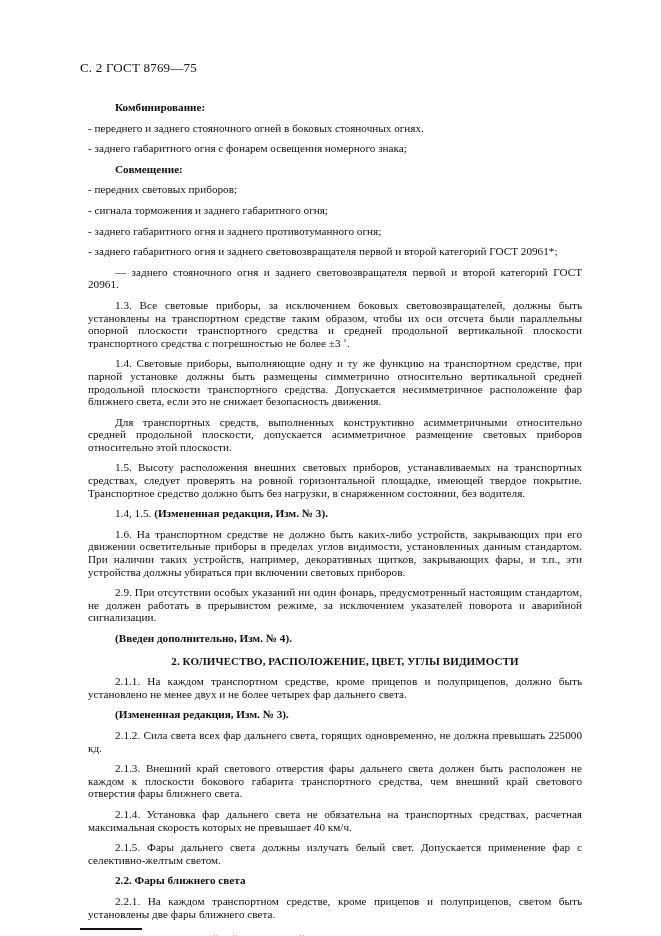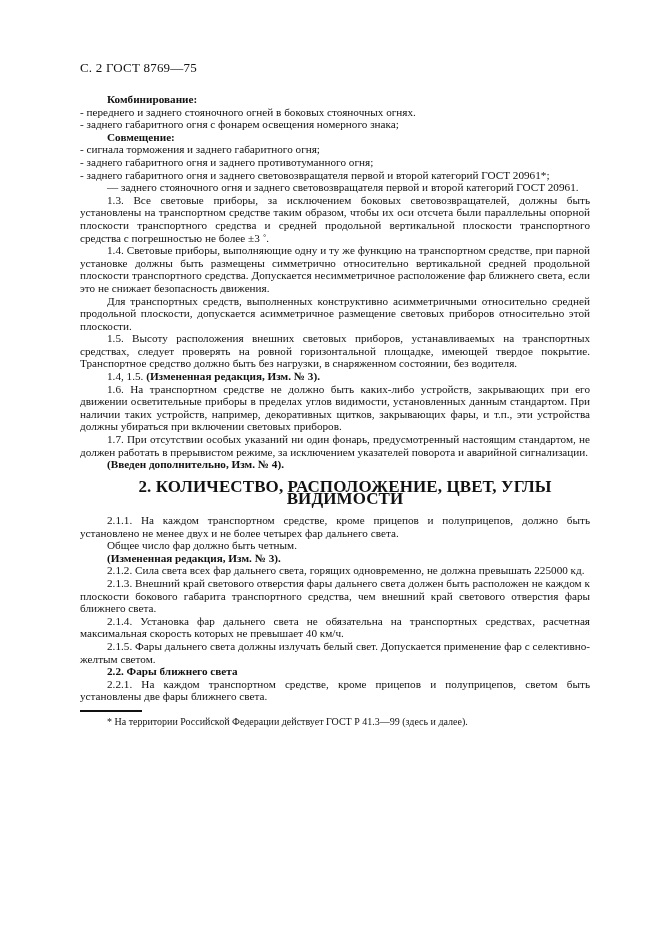--- a/index.html
+++ b/index.html
@@ -1,54 +1,54 @@
 <!DOCTYPE html>
 <html><head>
 <meta charset="utf-8">
 <style>
   html, body { margin: 0; padding: 0; background: #ffffff; }
   body { width: 661px; height: 936px; position: relative; overflow: hidden;
          font-family: "Liberation Serif", "DejaVu Serif", serif; color: #111; }
   .page-header { position: absolute; left: 80px; top: 60px; font-weight: normal; font-size: 13px; letter-spacing: 0.2px; }
   .content { position: absolute; left: 80px; top: 93px; width: 510px; font-size: 11.2px; line-height: 12.6px; }
-  .content p { margin: 0; text-align: justify; }
+  .content p { margin: 8px; text-align: justify; }
   .ind { text-indent: 27px; }
   .bold { font-weight: bold; }
   .ind-bold { padding-left: 27px; font-weight: bold; }
-  .section-title { text-align: center !important; font-weight: bold; font-size: 17px; margin: 10px 0 8px 0 !important; letter-spacing: 0.1px; padding-left: 20px; }
+  .section-title { text-align: center !important; font-weight: bold; font-size: 11px; margin: 10px 0 8px 0 !important; letter-spacing: 0.1px; padding-left: 20px; }
   .footnote-rule { width: 62px; height: 0; border-top: 2px solid #111; margin-top: 7px; }
   .footnote { font-size: 10px; padding-left: 27px; margin-top: 4px !important; }
 </style>
 </head>
 <body>
 
 <div class="page-header">С. 2 ГОСТ 8769—75</div>
 
 <div class="content">
   <p class="ind-bold">Комбинирование:</p>
   <p>-  переднего и заднего стояночного огней в боковых стояночных огнях.</p>
   <p>-  заднего габаритного огня с фонарем освещения номерного знака;</p>
   <p class="ind-bold">Совмещение:</p>
+  <p>-  передних световых приборов;</p>
   <p>-  сигнала торможения и заднего габаритного огня;</p>
   <p>-  заднего габаритного огня и заднего противотуманного огня;</p>
   <p>- заднего габаритного огня и заднего световозвращателя первой и второй категорий ГОСТ 20961*;</p>
   <p class="ind">— заднего стояночного огня и заднего световозвращателя первой и второй категорий ГОСТ 20961.</p>
   <p class="ind">1.3. Все световые приборы, за исключением боковых световозвращателей, должны быть установлены на транспортном средстве таким образом, чтобы их оси отсчета были параллельны опорной плоскости транспортного средства и средней продольной вертикальной плоскости транспортного средства с погрешностью не более ±3 ˚.</p>
   <p class="ind">1.4. Световые приборы, выполняющие одну и ту же функцию на транспортном средстве, при парной установке должны быть размещены симметрично относительно вертикальной средней продольной плоскости транспортного средства. Допускается несимметричное расположение фар ближнего света, если это не снижает безопасность движения.</p>
   <p class="ind">Для транспортных средств, выполненных конструктивно асимметричными относительно средней продольной плоскости, допускается асимметричное размещение световых приборов относительно этой плоскости.</p>
   <p class="ind">1.5. Высоту расположения внешних световых приборов, устанавливаемых на транспортных средствах, следует проверять на ровной горизонтальной площадке, имеющей твердое покрытие. Транспортное средство должно быть без нагрузки, в снаряженном состоянии, без водителя.</p>
   <p class="ind">
     <span>1.4, 1.5. </span><span class="bold">(Измененная редакция, Изм. № 3).</span>
   </p>
   <p class="ind">1.6. На транспортном средстве не должно быть каких-либо устройств, закрывающих при его движении осветительные приборы в пределах углов видимости, установленных данным стандартом. При наличии таких устройств, например, декоративных щитков, закрывающих фары, и т.п., эти устройства должны убираться при включении световых приборов.</p>
-  <p class="ind">1.7. При отсутствии особых указаний ни один фонарь, предусмотренный настоящим стандартом, не должен работать в прерывистом режиме, за исключением указателей поворота и аварийной сигнализации.</p>
+  <p class="ind">2.9. При отсутствии особых указаний ни один фонарь, предусмотренный настоящим стандартом, не должен работать в прерывистом режиме, за исключением указателей поворота и аварийной сигнализации.</p>
   <p class="ind-bold">(Введен дополнительно, Изм. № 4).</p>
   <p class="section-title">2. КОЛИЧЕСТВО, РАСПОЛОЖЕНИЕ, ЦВЕТ, УГЛЫ ВИДИМОСТИ</p>
   <p class="ind">2.1.1. На каждом транспортном средстве, кроме прицепов и полуприцепов, должно быть установлено не менее двух и не более четырех фар дальнего света.</p>
-  <p class="ind">Общее число фар должно быть четным.</p>
   <p class="ind-bold">(Измененная редакция, Изм. № 3).</p>
   <p class="ind">2.1.2. Сила света всех фар дальнего света, горящих одновременно, не должна превышать 225000 кд.</p>
   <p class="ind">2.1.3. Внешний край светового отверстия фары дальнего света должен быть расположен не каждом к плоскости бокового габарита транспортного средства, чем внешний край светового отверстия фары ближнего света.</p>
   <p class="ind">2.1.4. Установка фар дальнего света не обязательна на транспортных средствах, расчетная максимальная скорость которых не превышает 40 км/ч.</p>
   <p class="ind">2.1.5. Фары дальнего света должны излучать белый свет. Допускается применение фар с селективно-желтым светом.</p>
   <p class="ind-bold">2.2. Фары ближнего света</p>
   <p class="ind">2.2.1. На каждом транспортном средстве, кроме прицепов и полуприцепов, светом быть установлены две фары ближнего света.</p>
   <div class="footnote-rule"></div>
   <p class="footnote">* На территории Российской Федерации действует ГОСТ Р 41.3—99 (здесь и далее).</p>
 </div>

